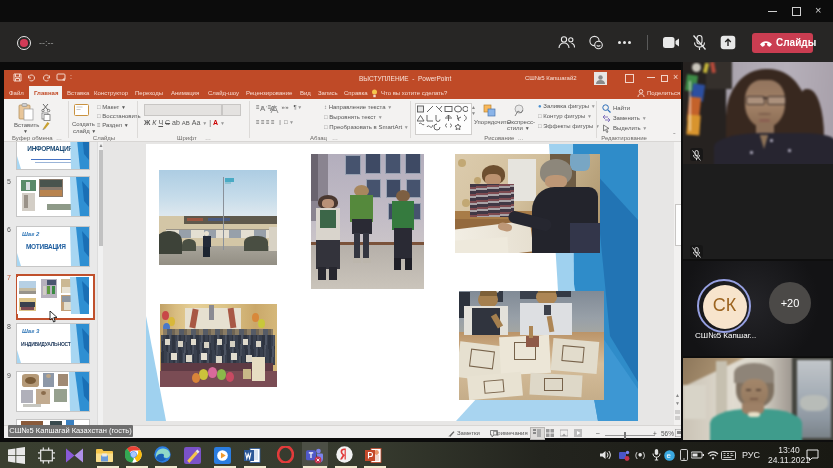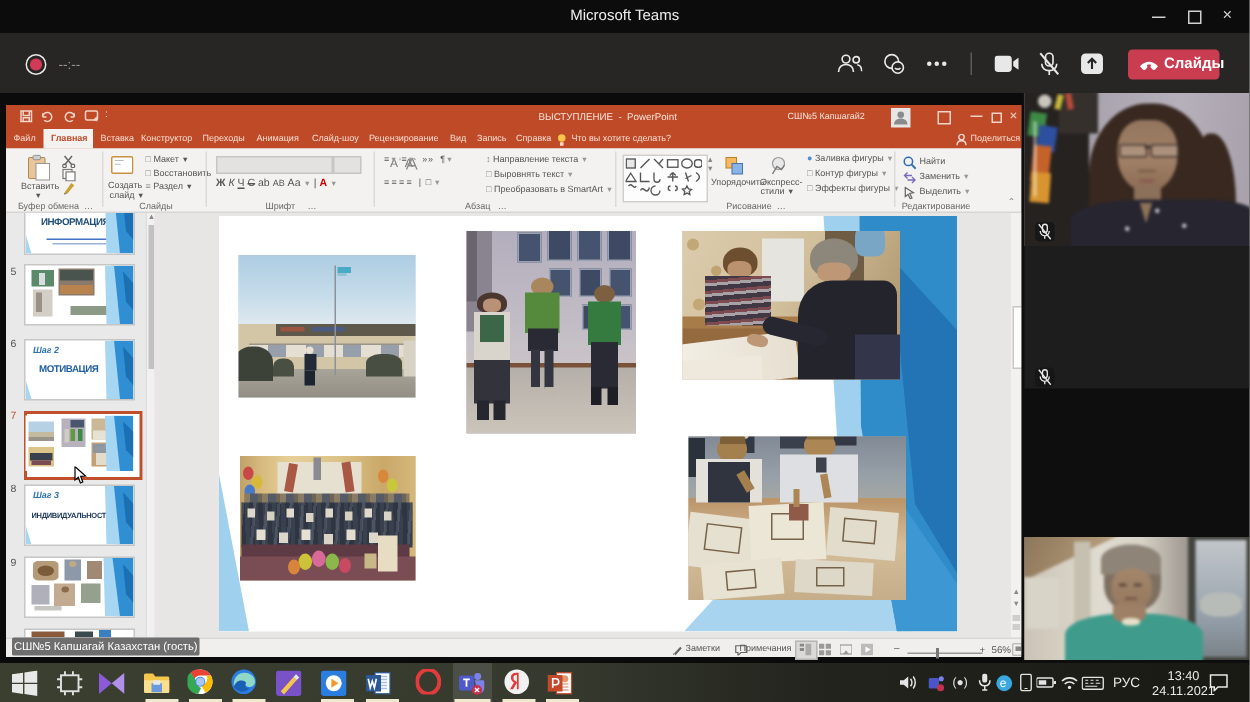--- a/index.html
+++ b/index.html
@@ -40,21 +40,20 @@
   .micoff{position:absolute;width:13px;height:13px;background:rgba(20,20,20,.75);border-radius:3px;color:#e8e8e8;}
   
   #taskbar{left:0;top:442px;width:833px;height:26px;background:linear-gradient(90deg,#3a3f30 0%,#363a2e 45%,#23241e 65%,#191913 100%);}
   .tbicon{top:4px;width:17px;height:17px;}
   .openline{top:24px;height:2px;background:#efe9cf;}
 </style>
 </head>
 <body>
 
 <div class="abs" id="topbar">
-  <div class="abs title">Microsoft Teams</div>
   <div class="abs" style="left:768px;top:11px;width:9px;height:1px;background:#d0d0d0;"></div>
   <div class="abs" style="left:792px;top:7px;width:7px;height:7px;border:1px solid #d0d0d0;"></div>
   <div class="abs" style="left:815px;top:4px;color:#d0d0d0;font-size:11px;">×</div>
 </div>
 
 <div class="abs" id="toolbar">
   <div class="abs" style="left:17px;top:14px;width:12px;height:12px;border:1.2px solid #e8e8e8;border-radius:50%;"></div>
   <div class="abs" style="left:20px;top:17px;width:7.5px;height:7.5px;background:#d23b57;border-radius:50%;"></div>
   <div class="abs" style="left:39px;top:16px;color:#9a9a9a;font-size:9px;">--:--</div>
 
@@ -672,20 +671,28 @@
   <div class="abs vtile" style="top:102px;height:95px;background:#1d1d1d;">
     <div class="abs micoff" style="left:7px;top:81px;"><svg width="13" height="13" viewBox="0 0 13 13">
           <g fill="none" stroke="#e8e8e8" stroke-width=".9">
             <rect x="5" y="1.5" width="3.2" height="5.5" rx="1.6"></rect>
             <path d="M3.5 6c0 2 1.5 3.2 3 3.2s3-1.2 3-3.2M6.5 9.2v2"></path>
             <path d="M2.5 1.5 10.5 11.5"></path>
           </g>
         </svg></div>
   </div>
 
+  <div class="abs vtile" style="top:199px;height:95px;background:radial-gradient(circle at 45% 45%,#242428 0%,#131315 70%);">
+    <div class="abs" style="left:14px;top:18px;width:50px;height:50px;border-radius:50%;border:2.5px solid #96a0e2;"></div>
+    <div class="abs" style="left:19.5px;top:23.5px;width:44px;height:44px;border-radius:50%;background:#f7e4cc;"></div>
+    <div class="abs" style="left:19.5px;top:34px;width:44px;text-align:center;color:#9c6420;font-size:18px;">СК</div>
+    <div class="abs" style="left:86px;top:21px;width:42px;height:42px;border-radius:50%;background:#4b4947;"></div>
+    <div class="abs" style="left:86px;top:36px;width:42px;text-align:center;color:#fff;font-size:11px;">+20</div>
+    <div class="abs" style="left:12px;top:70px;color:#fff;font-size:8px;">СШ№5 Капшаг...</div>
+  </div>
 
   <div class="abs vtile" style="top:296px;height:82px;background:#cfc9bd;">
    <div class="abs" style="left:-3px;top:-3px;width:156px;height:88px;filter:blur(1px);">
     <div class="abs" style="left:0;top:0;width:156px;height:88px;background:linear-gradient(90deg,#c9c2b4 0%,#e0dbd0 34%,#d6d2c6 52%,#a9a29a 68%,#8a8880 78%,#6a6862 100%);"></div>
     <div class="abs" style="left:0;top:0;width:70px;height:30px;background:linear-gradient(115deg,#8a7458 0%,#a89070 55%,#c4ae8c 100%);clip-path:polygon(0 0,100% 0,10% 100%,0 100%);"></div>
     <div class="abs" style="left:36px;top:6px;width:11px;height:62px;background:#c6c0b0;"></div>
     <div class="abs" style="left:4px;top:30px;width:22px;height:34px;background:#d8d4c8;"></div>
 
     <div class="abs" style="left:112px;top:0;width:44px;height:88px;background:#44443e;"></div>
     <div class="abs" style="left:117px;top:5px;width:34px;height:78px;background:linear-gradient(180deg,#c2c6ca 0%,#a8b0b8 40%,#8e98a2 75%,#7a8288 100%);"></div>

